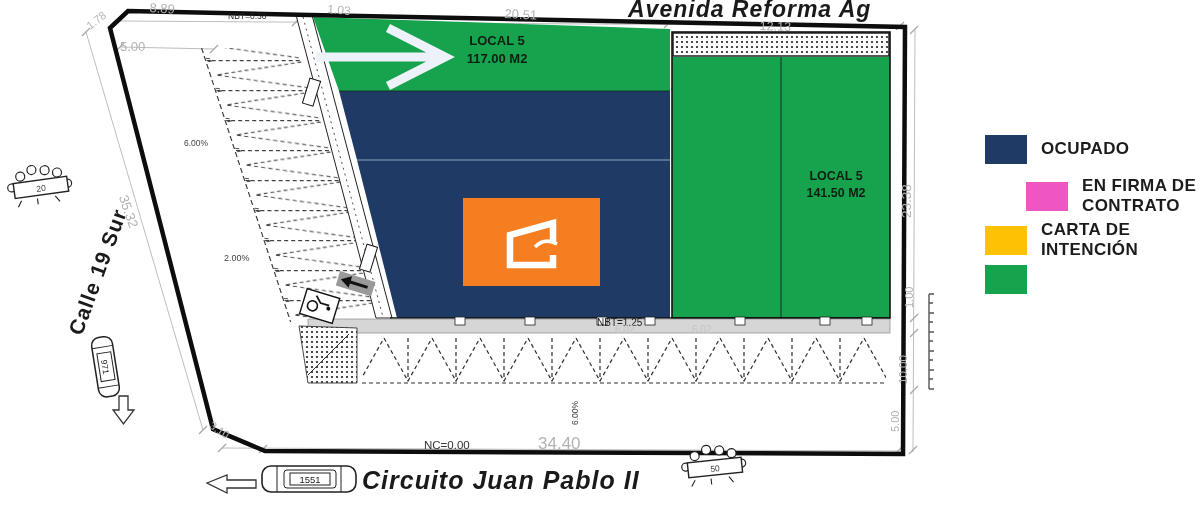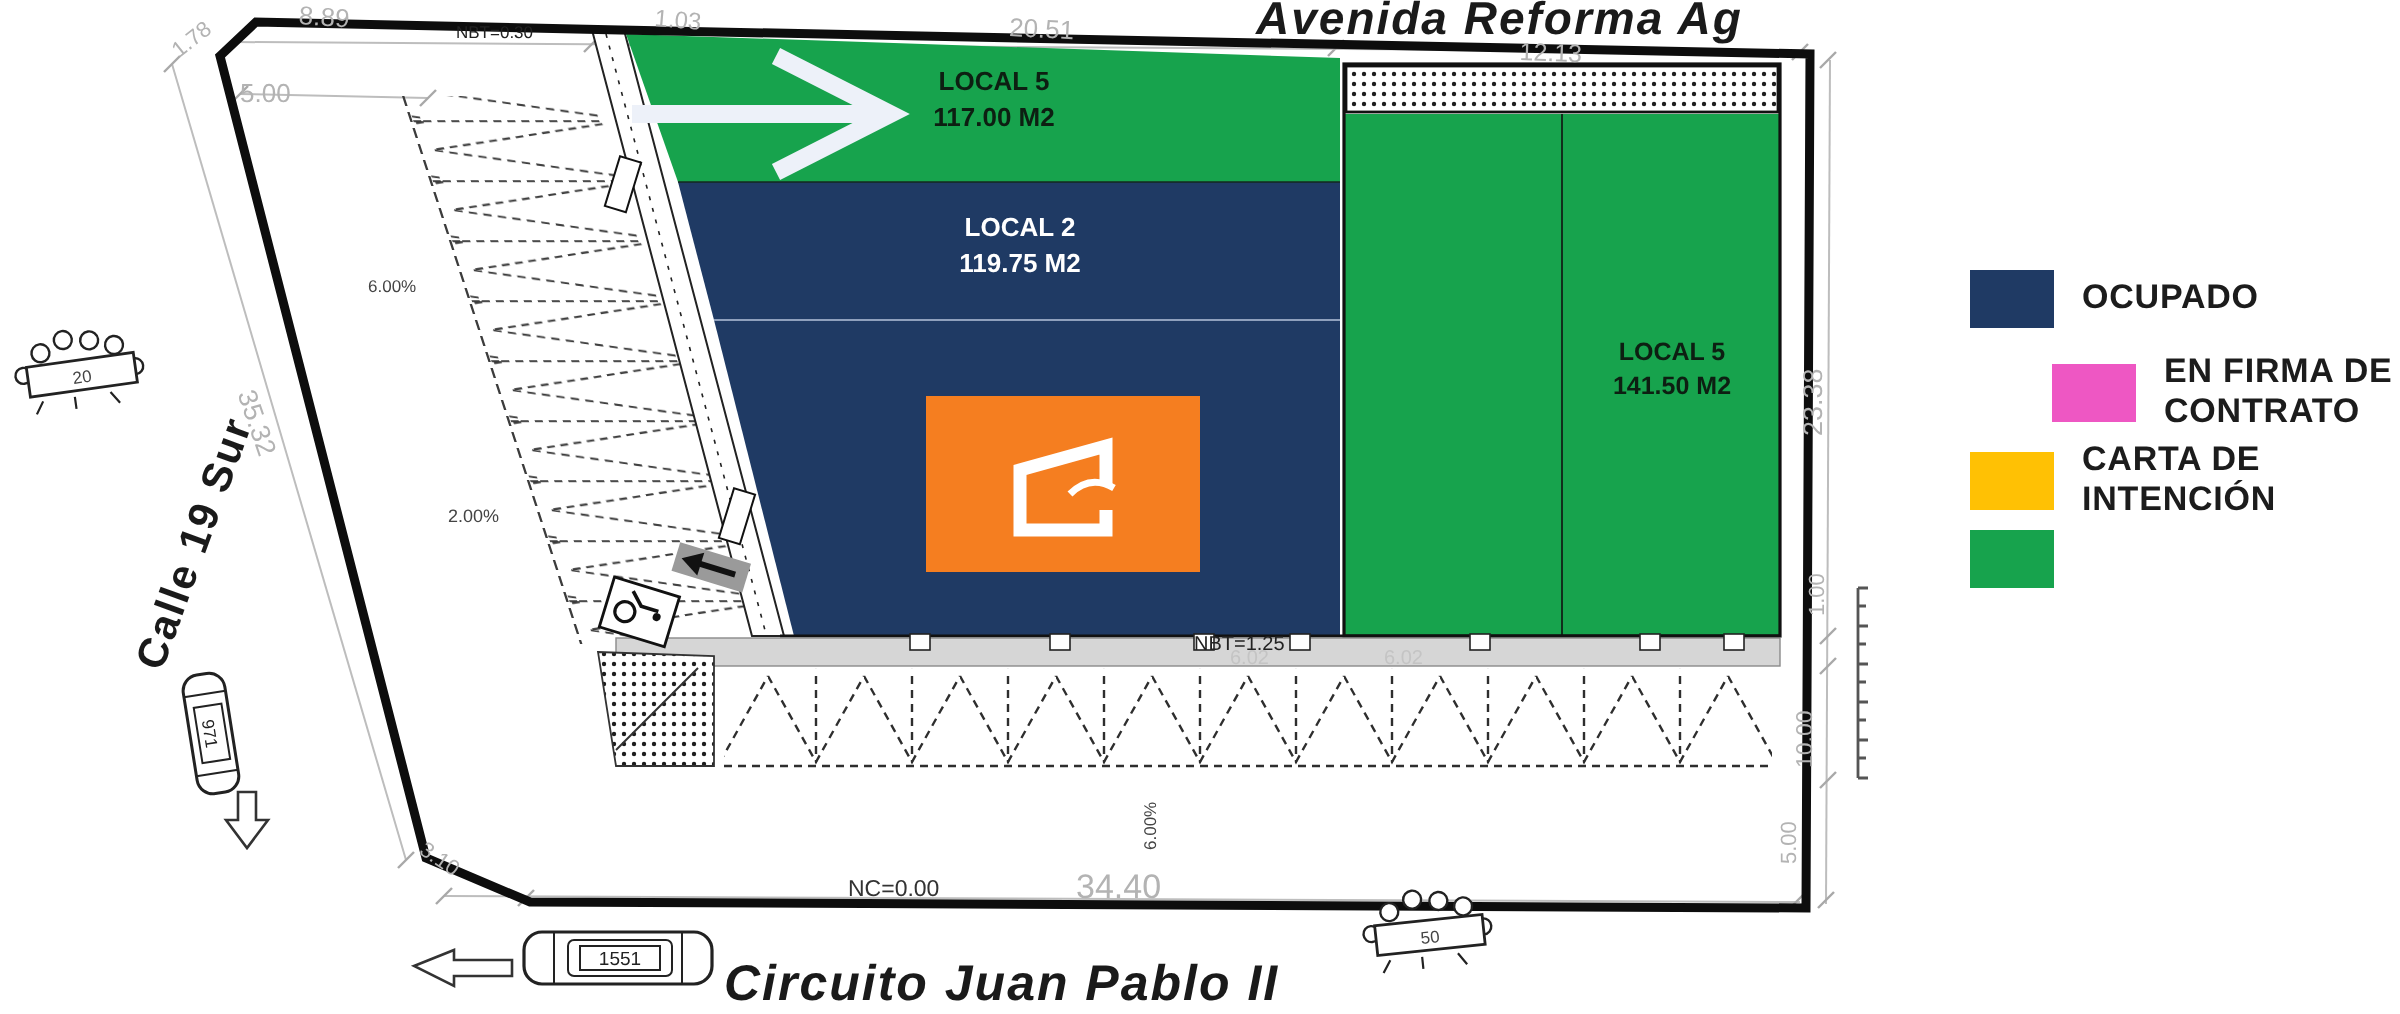--- a/index.html
+++ b/index.html
@@ -174,30 +174,26 @@
   </svg>
 
   <div id="logoBox">
     <svg width="137" height="88" viewBox="0 0 137 88">
       <path d="M90,44 L90,25 L47,37 L47,67 L90,67 L90,57" fill="none" stroke="#ffffff" stroke-width="6.5"></path>
       <path d="M72,49 Q82,39 94,46" fill="none" stroke="#ffffff" stroke-width="3.5"></path>
     </svg>
   </div>
 
   <div class="lbl street" style="left:628px;top:-4px;font-size:23px;">Avenida Reforma Ag</div>
-  <div class="lbl street" style="left:362px;top:466px;font-size:25px;margin-top:12px;">Circuito Juan Pablo II</div>
+  <div class="lbl street" style="left:362px;top:466px;font-size:25px;">Circuito Juan Pablo II</div>
   <div class="lbl street" style="left:64px;top:330px;font-size:21px;font-style:normal;transform:rotate(-70deg);">Calle 19 Sur</div>
 
   <div class="loc dark" style="left:427px;top:32px;width:140px;font-size:13px;">
     <div class="nm">LOCAL 5</div>
     <div class="ar">117.00 M2</div>
-  </div>
-  <div class="loc white" style="left:440px;top:105px;width:140px;font-size:13px;font-weight:600;">
-    <div class="nm">LOCAL 2</div>
-    <div class="ar">119.75 M2</div>
   </div>
   <div class="loc dark" style="left:776px;top:168px;width:120px;font-size:12.5px;">
     <div class="nm">LOCAL 5</div>
     <div class="ar">141.50 M2</div>
   </div>
 
   <div class="lbl ann" style="left:228px;top:11px;font-size:8.5px;">NBT=0.30</div>
   <div class="lbl ann" style="left:597px;top:317px;font-size:10px;">NBT=1.25</div>
   <div class="lbl ann" style="left:424px;top:439px;font-size:11.5px;color:#333;">NC=0.00</div>
   <div class="lbl ann" style="left:184px;top:138px;font-size:8.5px;color:#444;">6.00%</div>

